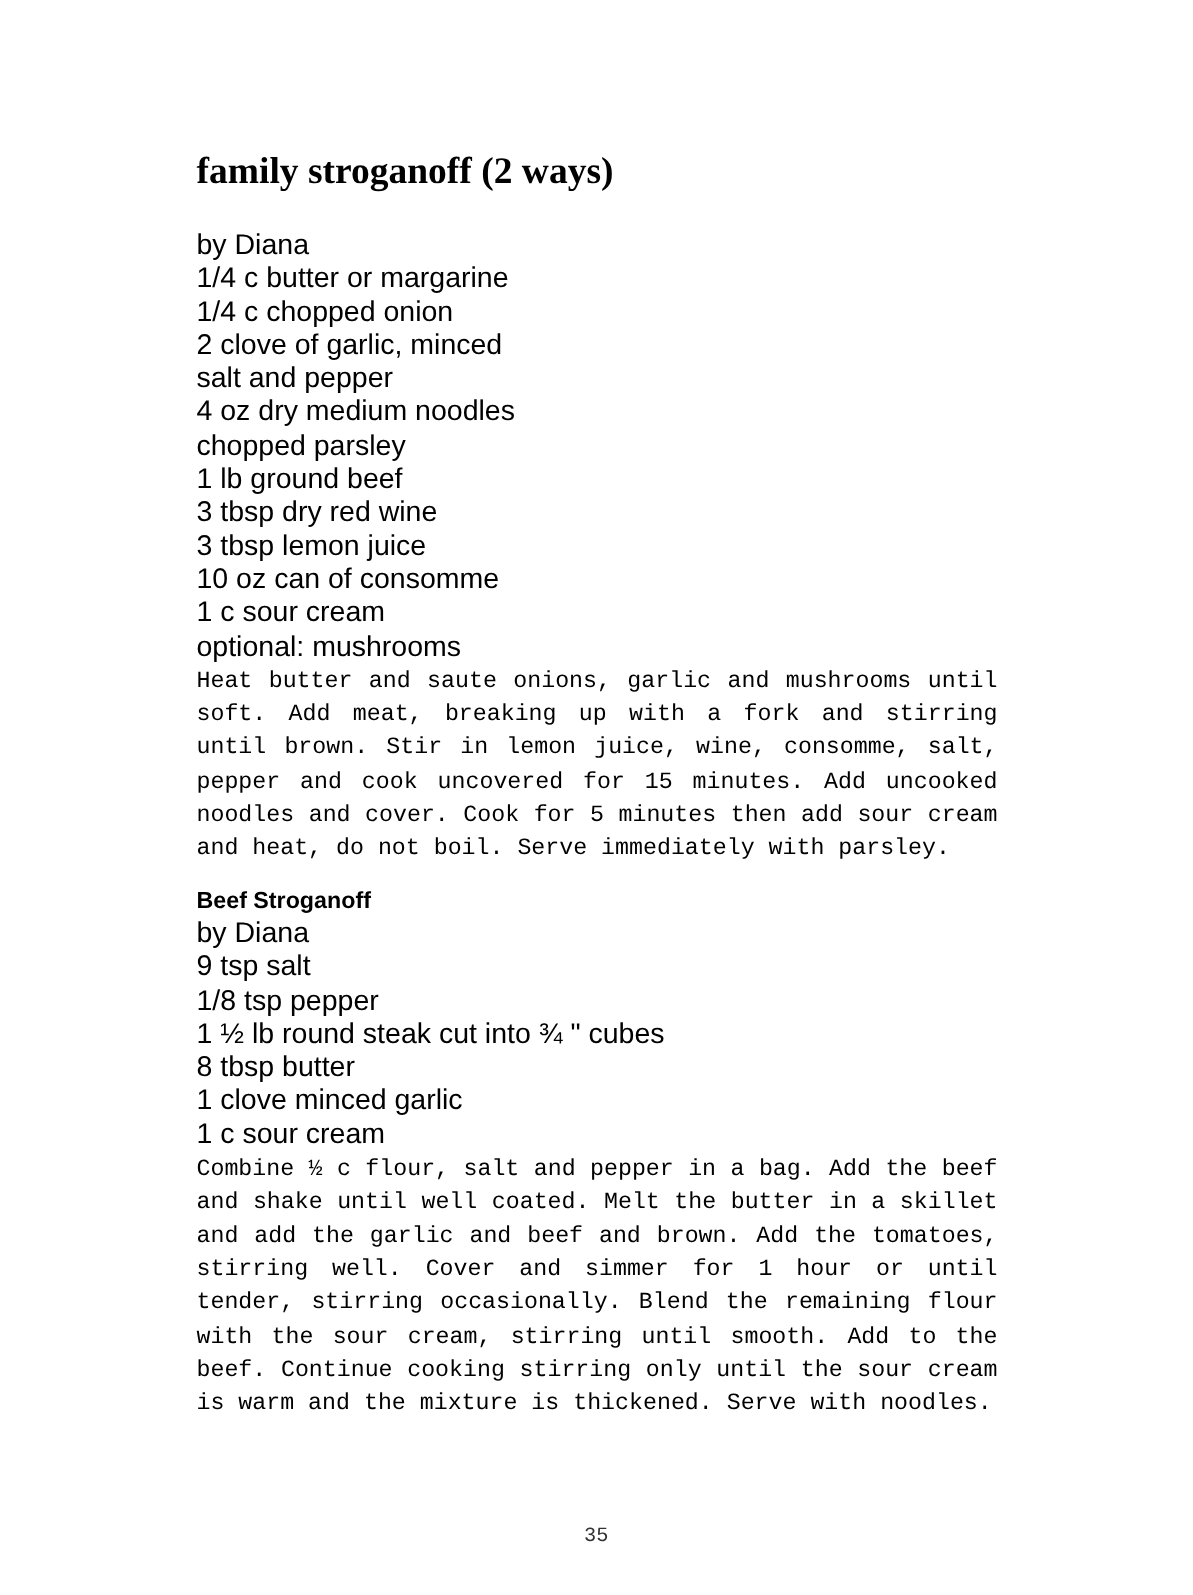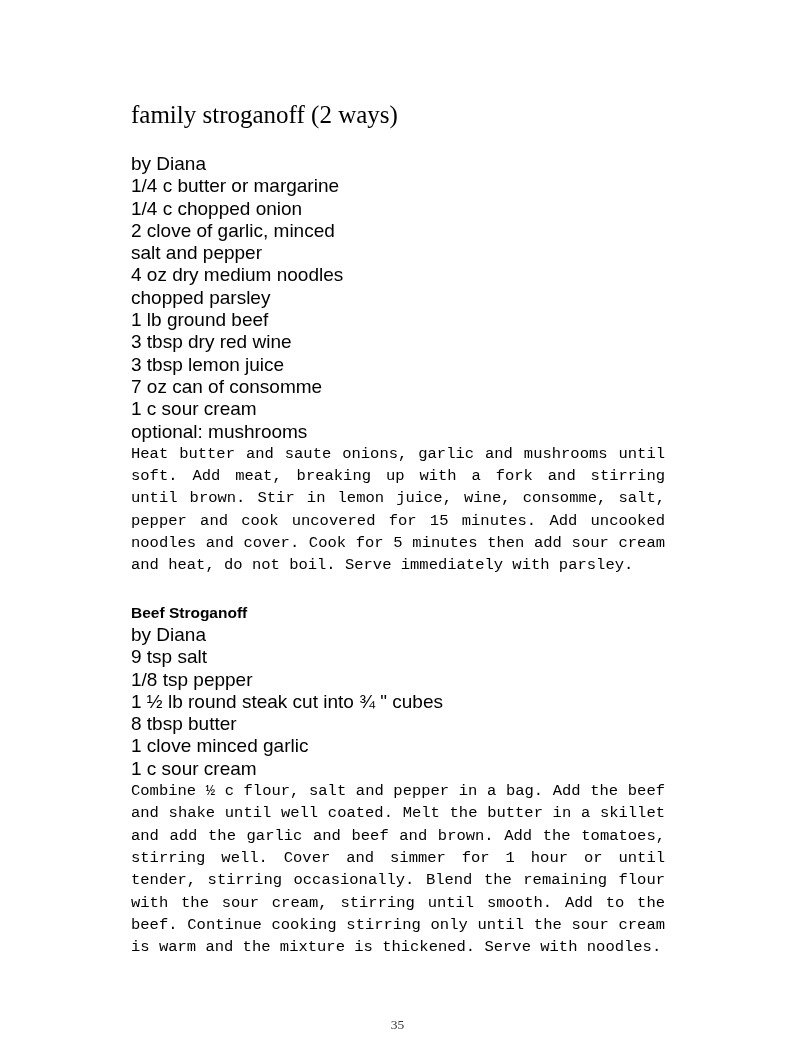--- a/index.html
+++ b/index.html
@@ -16,49 +16,49 @@
   .content {
     position: absolute;
     left: 131px;
     top: 0;
     width: 534px;
   }
   .doc-title {
     margin-top: 100px;
     margin-bottom: 23px;
     font-family: "Liberation Serif", serif;
-    font-weight: normal;
+    font-weight: bold;
     font-size: 25px;
     line-height: 30px;
     color: #000000;
   }
   .line {
     font-size: 19px;
     line-height: 22.3px;
     white-space: pre;
   }
   .para {
     font-size: 15.5px;
     line-height: 22.3px;
     text-align: justify;
     font-family: Liberation Mono, monospace;
   }
   .recipe-heading {
-    margin-top: 25px;
+    margin-top: 13px;
     font-size: 15.5px;
     line-height: 22.3px;
     font-weight: bold;
   }
   .page-number {
     position: absolute;
     left: 0;
     right: 0;
     top: 1017px;
     text-align: center;
-    font-family: Liberation Serif, serif;
+    font-family: Liberation Mono, monospace;
     font-size: 13.5px;
     color: #333333;
   }
 </style>
 </head>
 <body>
 
 <div class="page">
   <div class="content">
 
@@ -68,21 +68,21 @@
       <div class="line">by Diana</div>
       <div class="line">1/4 c butter or margarine</div>
       <div class="line">1/4 c chopped onion</div>
       <div class="line">2 clove of garlic, minced</div>
       <div class="line">salt and pepper</div>
       <div class="line">4 oz dry medium noodles</div>
       <div class="line">chopped parsley</div>
       <div class="line">1 lb ground beef</div>
       <div class="line">3 tbsp dry red wine</div>
       <div class="line">3 tbsp lemon juice</div>
-      <div class="line">7 oz can of consomme</div>
+      <div class="line">10 oz can of consomme</div>
       <div class="line">1 c sour cream</div>
       <div class="line">optional: mushrooms</div>
       <p class="para">Heat butter and saute onions, garlic and mushrooms until soft. Add meat, breaking up with a fork and stirring until brown. Stir in lemon juice, wine, consomme, salt, pepper and cook uncovered for 15 minutes. Add uncooked noodles and cover. Cook for 5 minutes then add sour cream and heat, do not boil. Serve immediately with parsley.</p>
     </div>
 
     <div>
       <h2 class="recipe-heading">Beef Stroganoff</h2>
       <div class="line">by Diana</div>
       <div class="line">9 tsp salt</div>
       <div class="line">1/8 tsp pepper</div>

